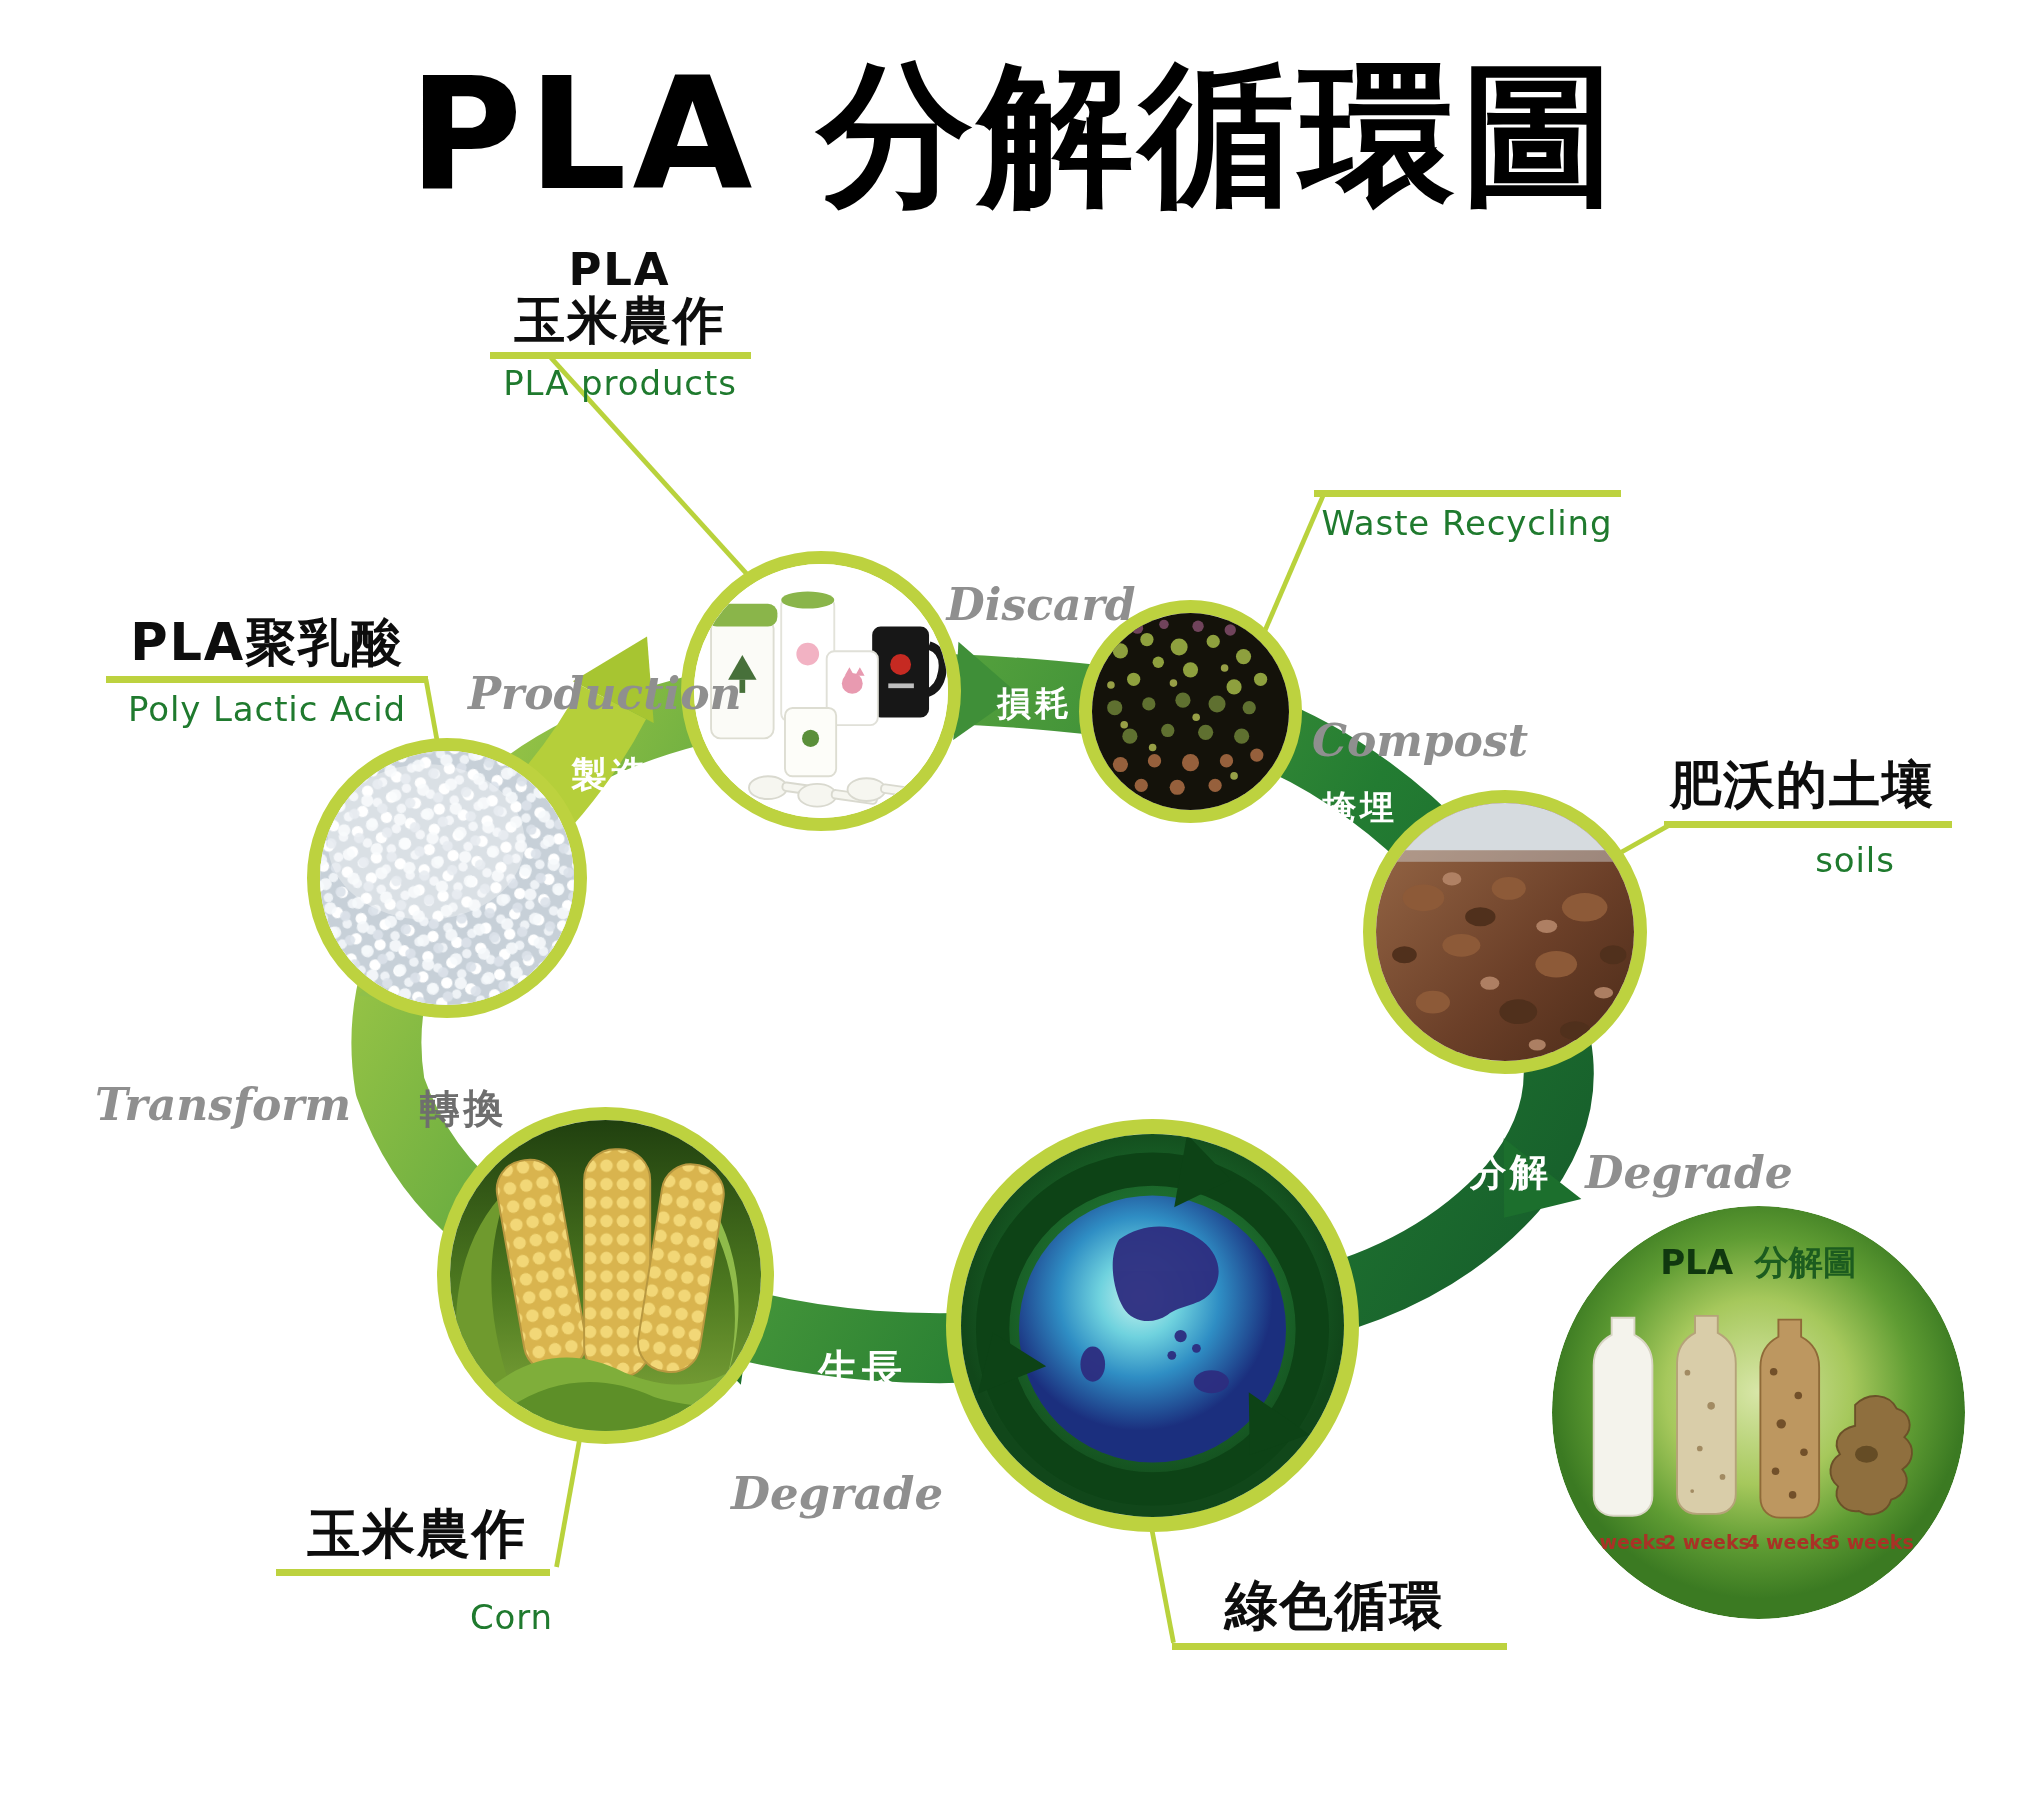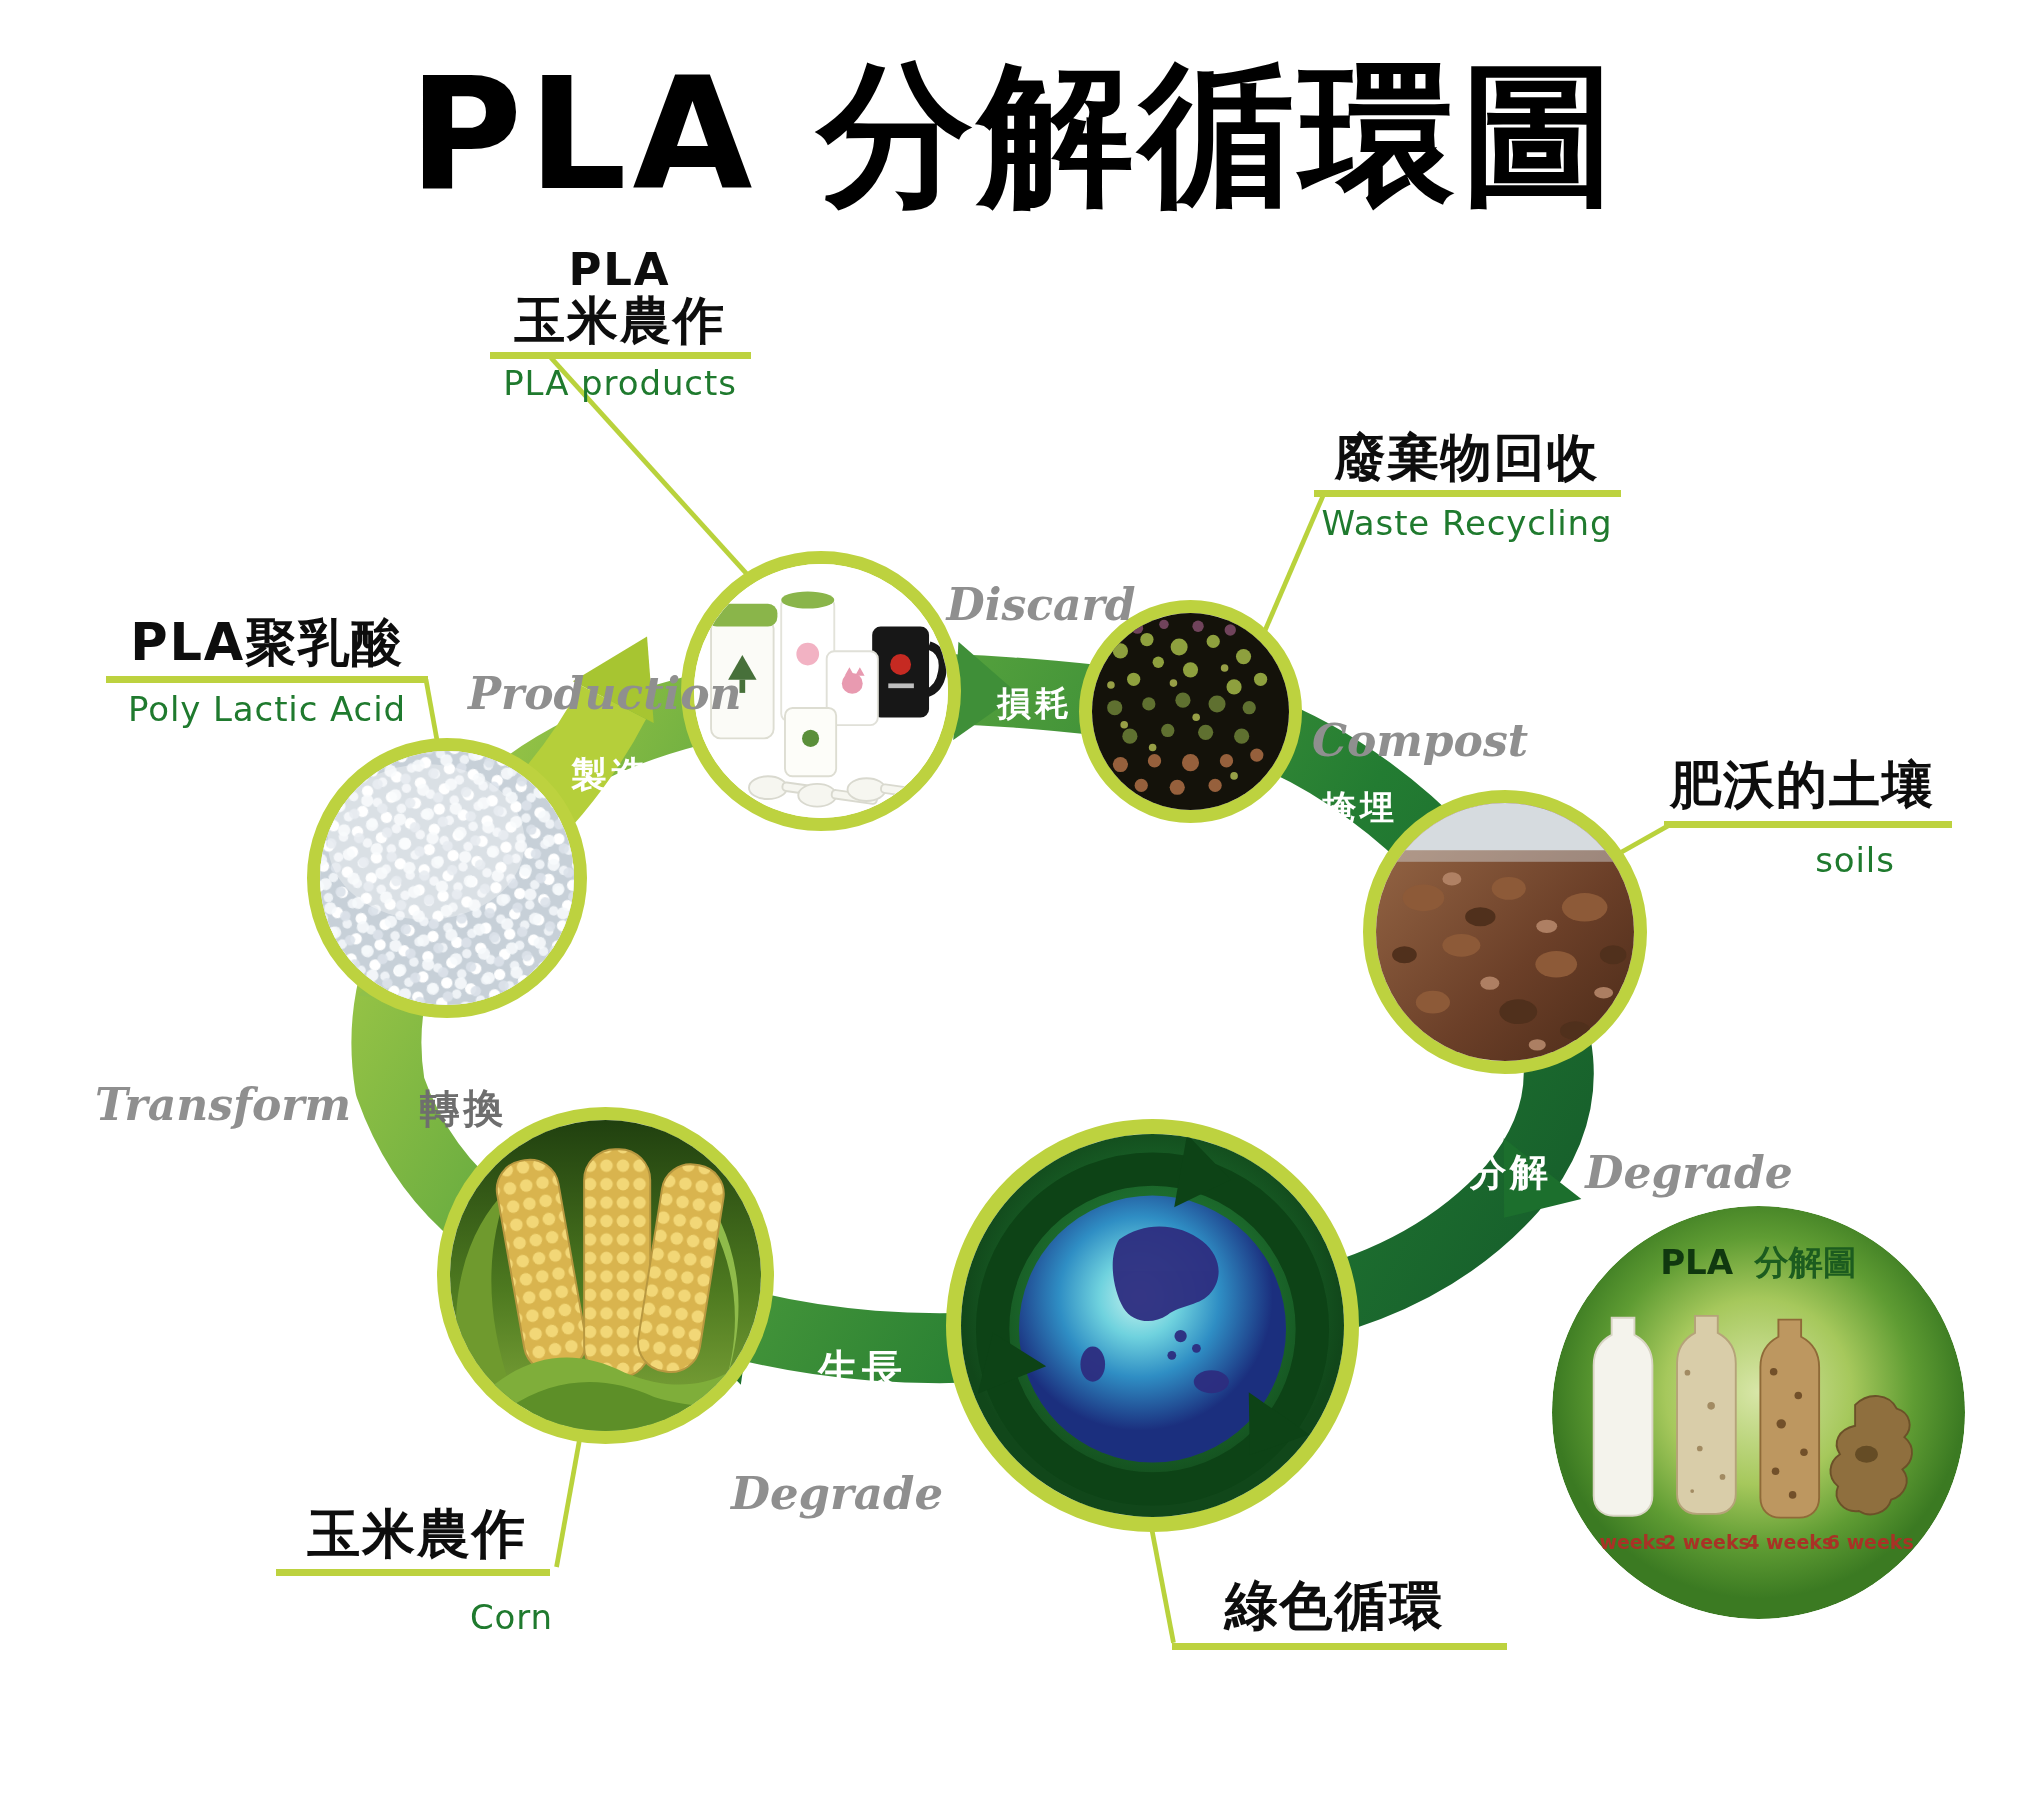--- a/index.html
+++ b/index.html
@@ -340,21 +340,20 @@
 
   <div class="abs zh" style="left:87px;top:615px;width:360px;font-size:51px;">PLA聚乳酸</div>
   <div class="bar" style="left:106px;top:676px;width:322px;"></div>
   <div class="abs en-green" style="left:87px;top:689px;width:360px;font-size:34px;">Poly Lactic Acid</div>
 
   <div class="abs zh" style="left:473px;top:246px;width:293px;font-size:45px;">PLA</div>
   <div class="abs zh" style="left:445px;top:293px;width:350px;font-size:51px;">玉米農作</div>
   <div class="bar" style="left:490px;top:352px;width:261px;"></div>
   <div class="abs en-green" style="left:445px;top:363px;width:350px;font-size:34px;">PLA products</div>
 
-  <div class="abs zh" style="left:1287px;top:430px;width:360px;font-size:51px;">廢棄物回收</div>
   <div class="bar" style="left:1314px;top:490px;width:307px;"></div>
   <div class="abs en-green" style="left:1287px;top:503px;width:360px;font-size:34px;">Waste Recycling</div>
 
   <div class="abs zh" style="left:1637px;top:757px;width:331px;font-size:51px;">肥沃的土壤</div>
   <div class="bar" style="left:1664px;top:821px;width:288px;"></div>
   <div class="abs en-green" style="left:1751px;top:840px;width:208px;font-size:34px;">soils</div>
 
   <div class="abs zh" style="left:256px;top:1505px;width:322px;font-size:53px;">玉米農作</div>
   <div class="bar" style="left:276px;top:1569px;width:274px;"></div>
   <div class="abs en-green" style="left:379px;top:1597px;width:265px;font-size:34px;">Corn</div>

